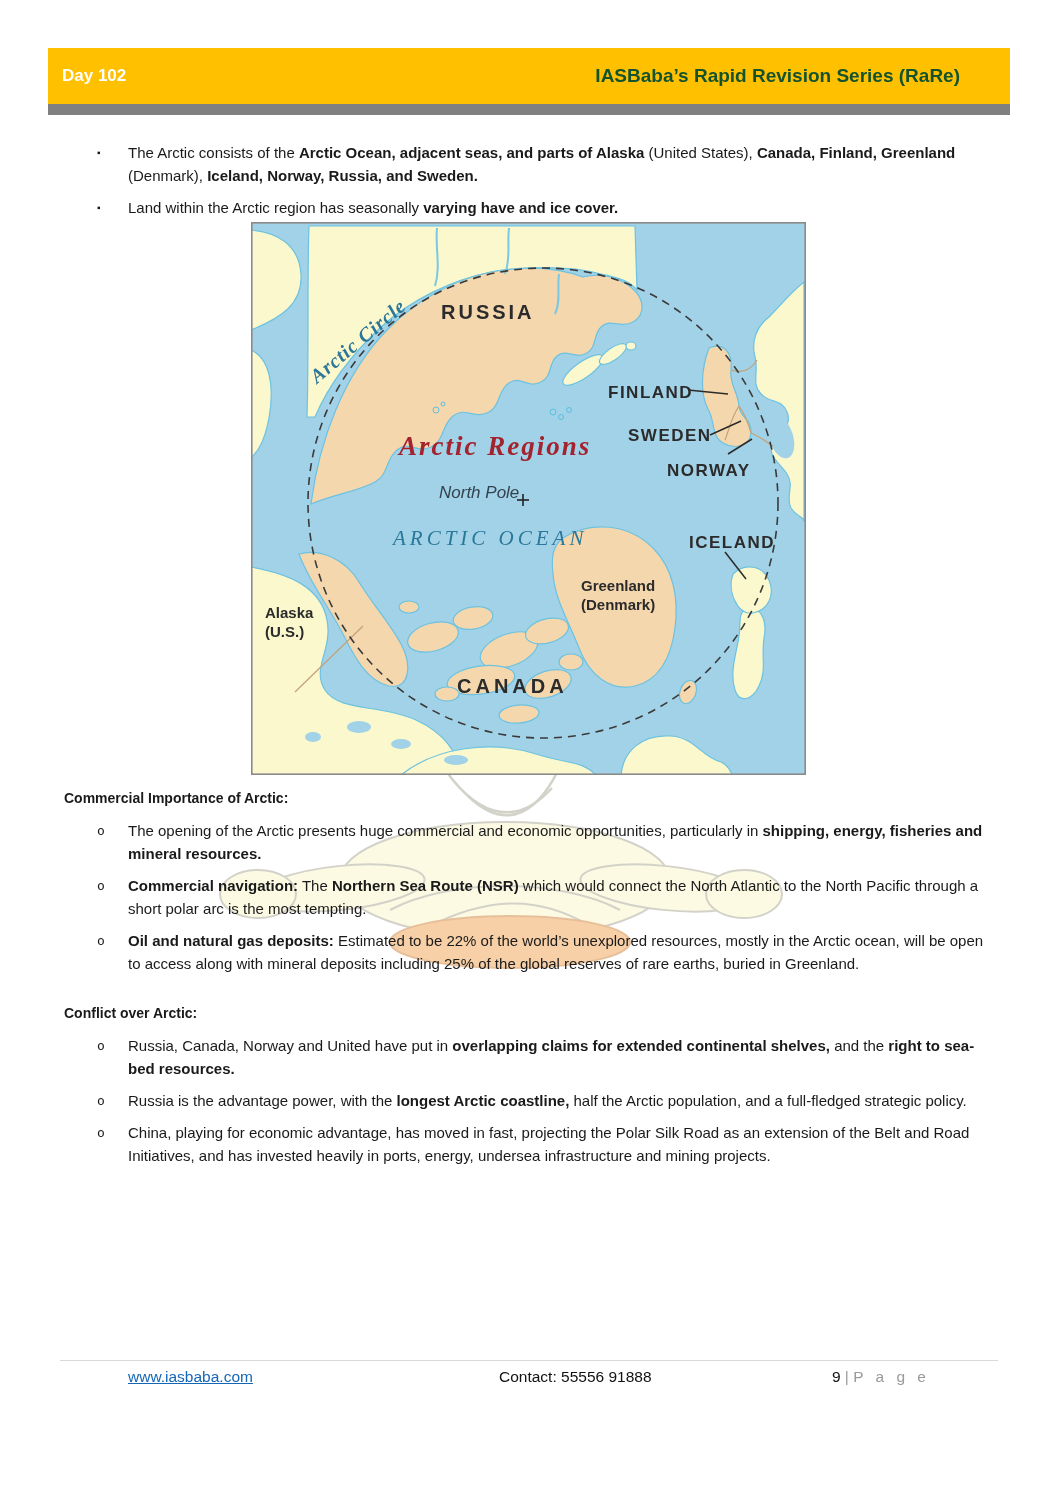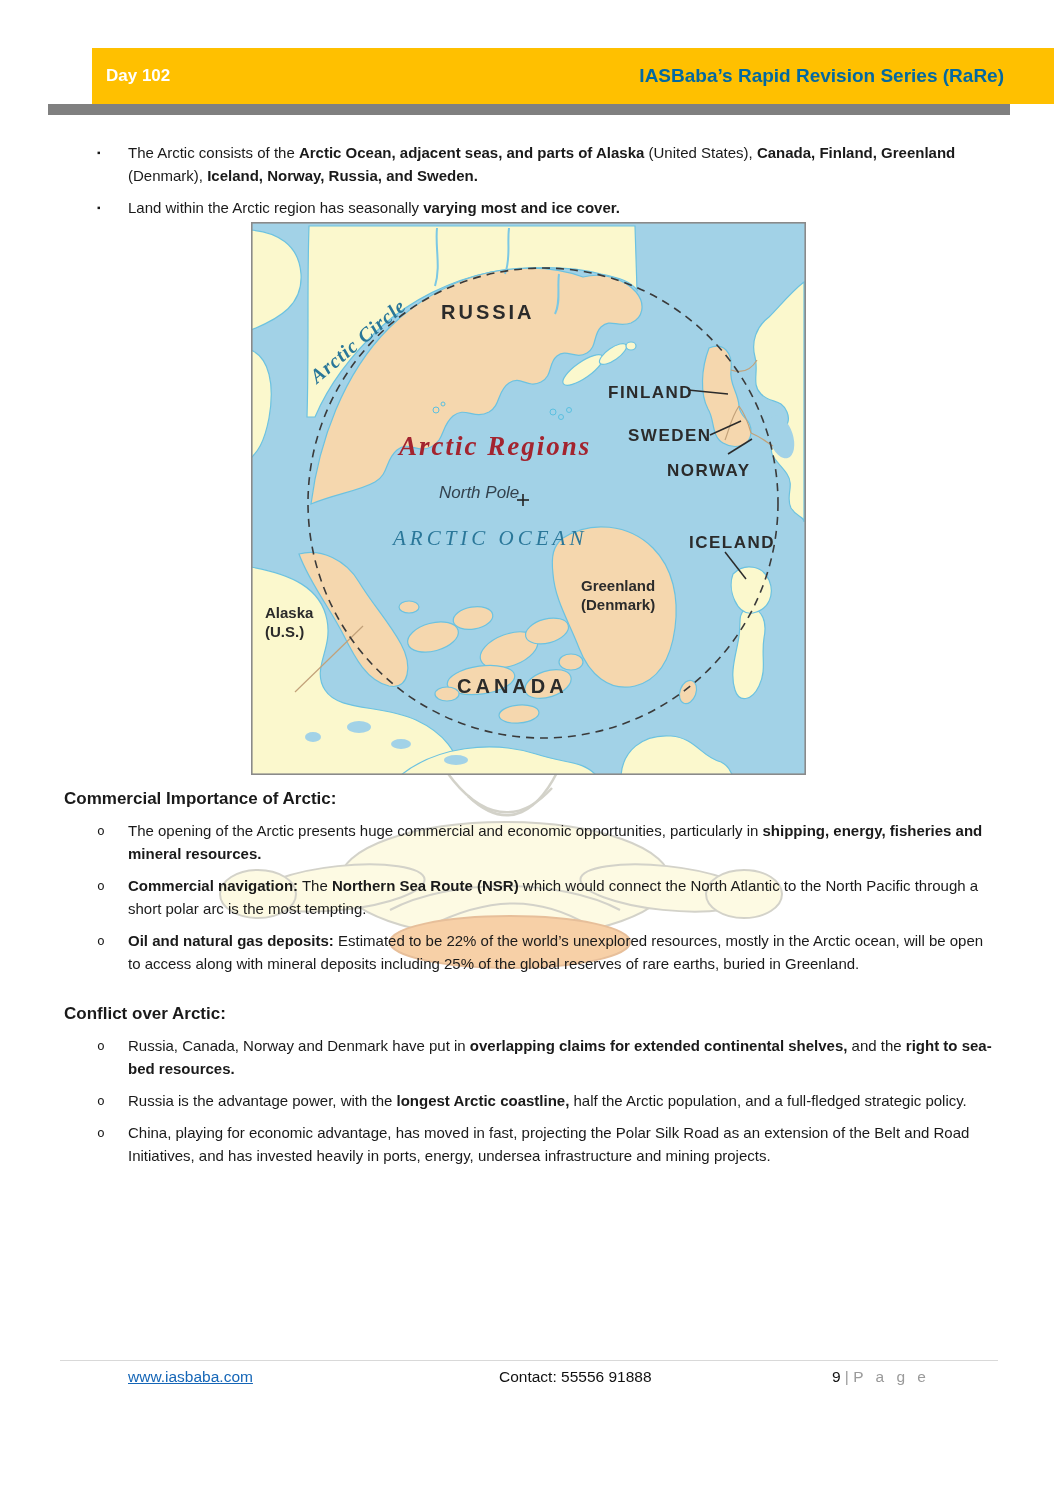--- a/index.html
+++ b/index.html
@@ -2,32 +2,32 @@
 <html><head>
 <meta charset="utf-8">
 <style>
   html,body { margin:0; padding:0; background:#ffffff; }
   .page { position:relative; width:1058px; height:1497px; background:#ffffff;
           font-family:"Liberation Sans", sans-serif; color:#1a1a1a; overflow:hidden; }
 
   
   .header-bar { position:absolute; left:48px; top:48px; width:962px; height:56px;
                 background:#FFC000; display:flex; align-items:center;
-                justify-content:space-between; padding:0 50px 0 14px; box-sizing:border-box; z-index:4;margin-left:44px; }
+                justify-content:space-between; padding:0 50px 0 14px; box-sizing:border-box; z-index:4; }
   .hday   { color:#fff; font-weight:bold; font-size:17px; }
-  .htitle { color:#0369a1; font-weight:bold; font-size:19px; }
+  .htitle { color:#14532d; font-weight:bold; font-size:19px; }
   .header-underline { position:absolute; left:48px; top:104px; width:962px; height:11px;
                       background:#808080; z-index:4; }
 
   
   .tblock { position:absolute; left:64px; width:934px; font-size:15px; line-height:23px; z-index:4; }
   .intro  { top:141px; }
   .sec1   { top:787px; }
   .sec2   { top:1002px; }
-  .sec-h  { font-weight:bold; font-size:17px; line-height:23px; margin:0 0 9px 0; }
+  .sec-h  { font-weight:bold; font-size:14px; line-height:23px; margin:0 0 9px 0; }
   .li     { display:flex; margin-bottom:9px; }
   .mk     { flex:0 0 64px; width:64px; box-sizing:border-box; padding-left:33px; }
   .mk.sq  { font-size:10px; }
   .mk.oo  { font-family:"DejaVu Sans Mono", monospace; font-size:13px; }
   .tx     { flex:1; }
   .tx b   { font-weight:bold; }
 
   
   .map { position:absolute; left:251px; top:222px; width:555px; height:553px; margin:0; z-index:3; }
   .map svg { display:block; }
@@ -73,21 +73,21 @@
     </svg>
   </div>
 
   <section class="tblock intro">
     <div class="li">
       <span class="mk sq">▪</span>
       <div class="tx"><span>The Arctic consists of the </span><b>Arctic Ocean, adjacent seas, and parts of Alaska</b><span> (United States), </span><b>Canada, Finland, Greenland</b><span> (Denmark), </span><b>Iceland, Norway, Russia, and Sweden.</b></div>
     </div>
     <div class="li">
       <span class="mk sq">▪</span>
-      <div class="tx"><span>Land within the Arctic region has seasonally </span><b>varying most and ice cover.</b></div>
+      <div class="tx"><span>Land within the Arctic region has seasonally </span><b>varying have and ice cover.</b></div>
     </div>
   </section>
 
   <figure class="map">
     <svg width="555" height="553" viewBox="0 0 555 553">
 
       <rect x="0" y="0" width="555" height="553" fill="#A2D2E7"></rect>
 
       <g fill="#FBF8CD" stroke="#6CC2E0" stroke-width="1.2">
 
@@ -213,21 +213,21 @@
     <div class="li">
       <span class="mk oo">o</span>
       <div class="tx"><b>Oil and natural gas deposits:</b><span> Estimated to be 22% of the world’s unexplored resources, mostly in the Arctic ocean, will be open to access along with mineral deposits including 25% of the global reserves of rare earths, buried in Greenland.</span></div>
     </div>
   </section>
 
   <section class="tblock sec2">
     <h2 class="sec-h">Conflict over Arctic:</h2>
     <div class="li">
       <span class="mk oo">o</span>
-      <div class="tx"><span>Russia, Canada, Norway and Denmark have put in </span><b>overlapping claims for extended continental shelves,</b><span> and the </span><b>right to sea-bed resources.</b></div>
+      <div class="tx"><span>Russia, Canada, Norway and United have put in </span><b>overlapping claims for extended continental shelves,</b><span> and the </span><b>right to sea-bed resources.</b></div>
     </div>
     <div class="li">
       <span class="mk oo">o</span>
       <div class="tx"><span>Russia is the advantage power, with the </span><b>longest Arctic coastline,</b><span> half the Arctic population, and a full-fledged strategic policy.</span></div>
     </div>
     <div class="li">
       <span class="mk oo">o</span>
       <div class="tx"><span>China, playing for economic advantage, has moved in fast, projecting the Polar Silk Road as an extension of the Belt and Road Initiatives, and has invested heavily in ports, energy, undersea infrastructure and mining projects.</span></div>
     </div>
   </section>

